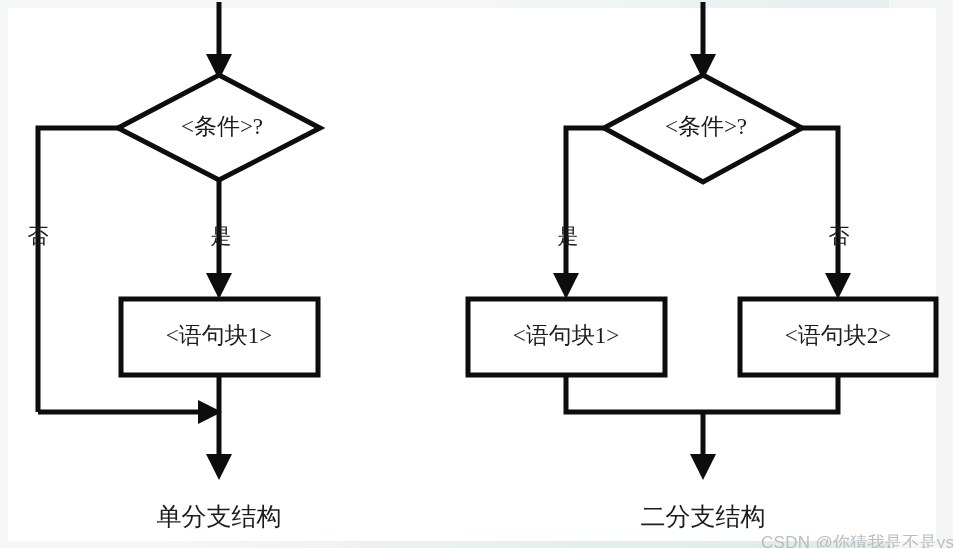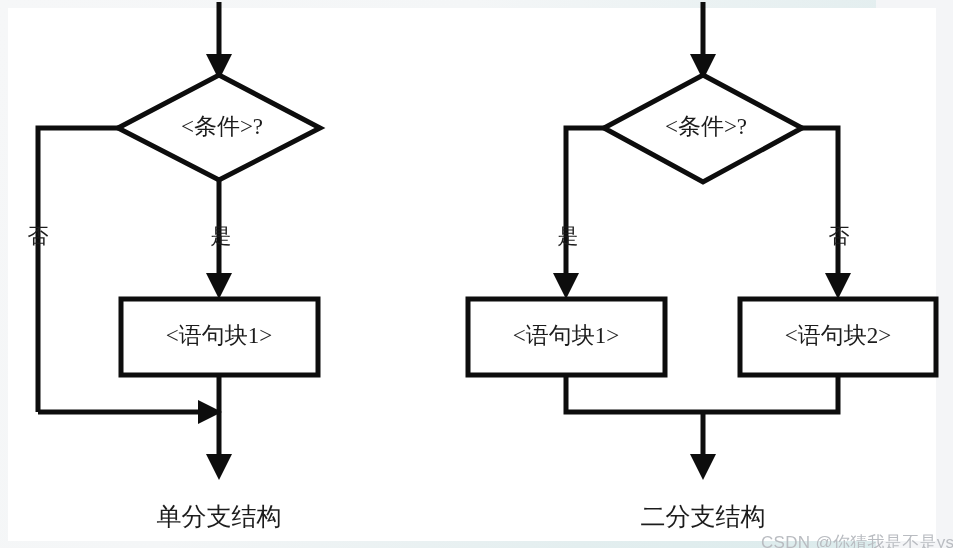--- a/index.html
+++ b/index.html
@@ -11,20 +11,21 @@
     width: 953px;
     height: 548px;
     overflow: hidden;
     font-family: "Liberation Sans", sans-serif;
   }
   #page {
     position: relative;
     width: 876px;
     height: 548px;
     background: linear-gradient(120deg, #f6f7f8 0%, #f4f6f7 40%, #e3eeef 75%, #dbebec 100%);
+    padding-left: 13px;
   }
   #canvas {
     position: absolute;
     left: 8px;
     top: 8px;
     width: 928px;
     height: 533px;
     background: #ffffff;
   }
   svg.flow {

